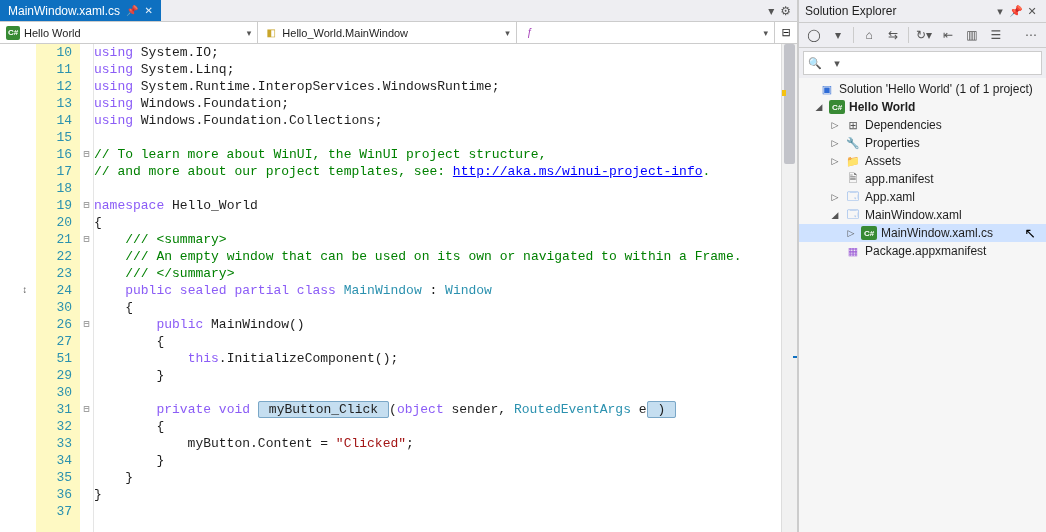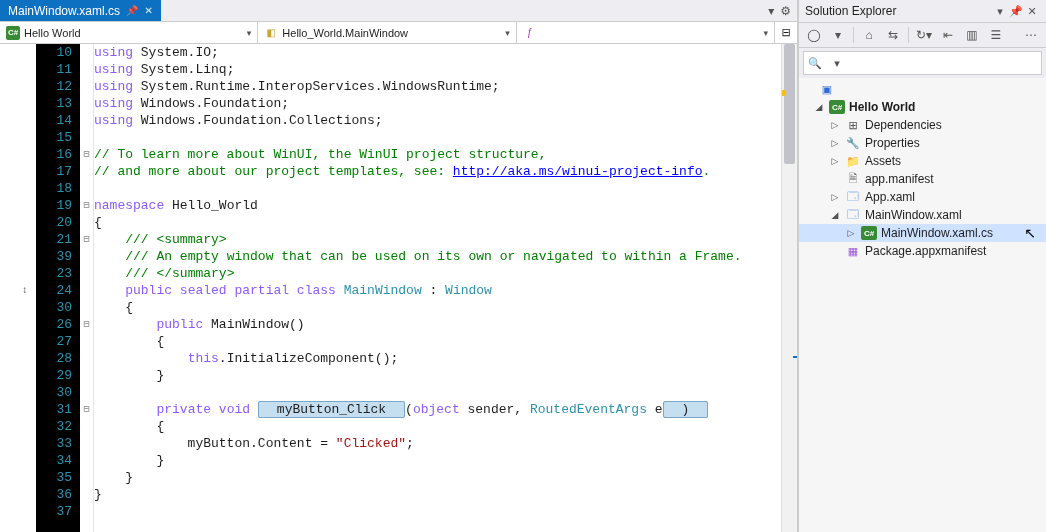--- a/index.html
+++ b/index.html
@@ -87,21 +87,21 @@
     position: relative;
     overflow: hidden;
   }
   .margin-col {
     width: 36px;
     background: #fff;
     border-right: 0;
   }
   .gutter {
     width: 44px;
-    background: #000000;
+    background: #fef9c3;
     color: #2b91af;
     text-align: right;
     padding-right: 8px;
     user-select: none;
   }
   .gutter div { height: 17px; }
   .outline-col {
     width: 14px;
     background:#fff;
     color:#888;
@@ -117,21 +117,21 @@
     white-space: pre;
     overflow: hidden;
     padding-left: 0;
   }
   .code .line { height:17px; }
   .kw { color:#8b5cf6; }
   .typ { color:#2b91af;font-family:Liberation Mono, monospace; }
   .str { color:#a31515; }
   .cmt { color:#008000; }
   .url { color:#0000ff; text-decoration: underline; }
-  .hl { background:#c5def0; border:1px solid #7aa7c7; border-radius:2px; padding:0 18px; margin:-1px 0; }
+  .hl { background:#c5def0; border:1px solid #7aa7c7; border-radius:2px; padding:0 10px; margin:-1px 0; }
   .scroll-v {
     width: 16px;
     background:#f1f1f1;
     border-left:1px solid #ddd;
     position: relative;
   }
   .scroll-v .thumb {
     position:absolute; left:2px; right:2px; top:0; height:120px;
     background:#c2c3c9; border-radius:2px;
   }
@@ -245,27 +245,27 @@
         <div>12</div>
         <div>13</div>
         <div>14</div>
         <div>15</div>
         <div>16</div>
         <div>17</div>
         <div>18</div>
         <div>19</div>
         <div>20</div>
         <div>21</div>
-        <div>39</div>
+        <div>22</div>
         <div>23</div>
         <div>24</div>
         <div>30</div>
         <div>26</div>
         <div>27</div>
-        <div>28</div>
+        <div>51</div>
         <div>29</div>
         <div>30</div>
         <div>31</div>
         <div>32</div>
         <div>33</div>
         <div>34</div>
         <div>35</div>
         <div>36</div>
         <div>37</div>
       </div>
@@ -333,20 +333,21 @@
 
   <div class="search-row">
     <span class="sbtn">🔍</span>
     <span class="sbtn">▾</span>
   </div>
 
   <div class="tree">
     <div class="node" style="padding-left:4px">
       <span class="exp"></span>
       <span class="ic sln">▣</span>
+      <span class="lbl">Solution 'Hello World' (1 of 1 project)</span>
     </div>
     <div class="node bold" style="padding-left:14px">
       <span class="exp">◢</span>
       <span class="ic cs">C#</span>
       <span class="lbl">Hello World</span>
     </div>
     <div class="node" style="padding-left:30px">
       <span class="exp">▷</span>
       <span class="ic dep">⊞</span>
       <span class="lbl">Dependencies</span>

